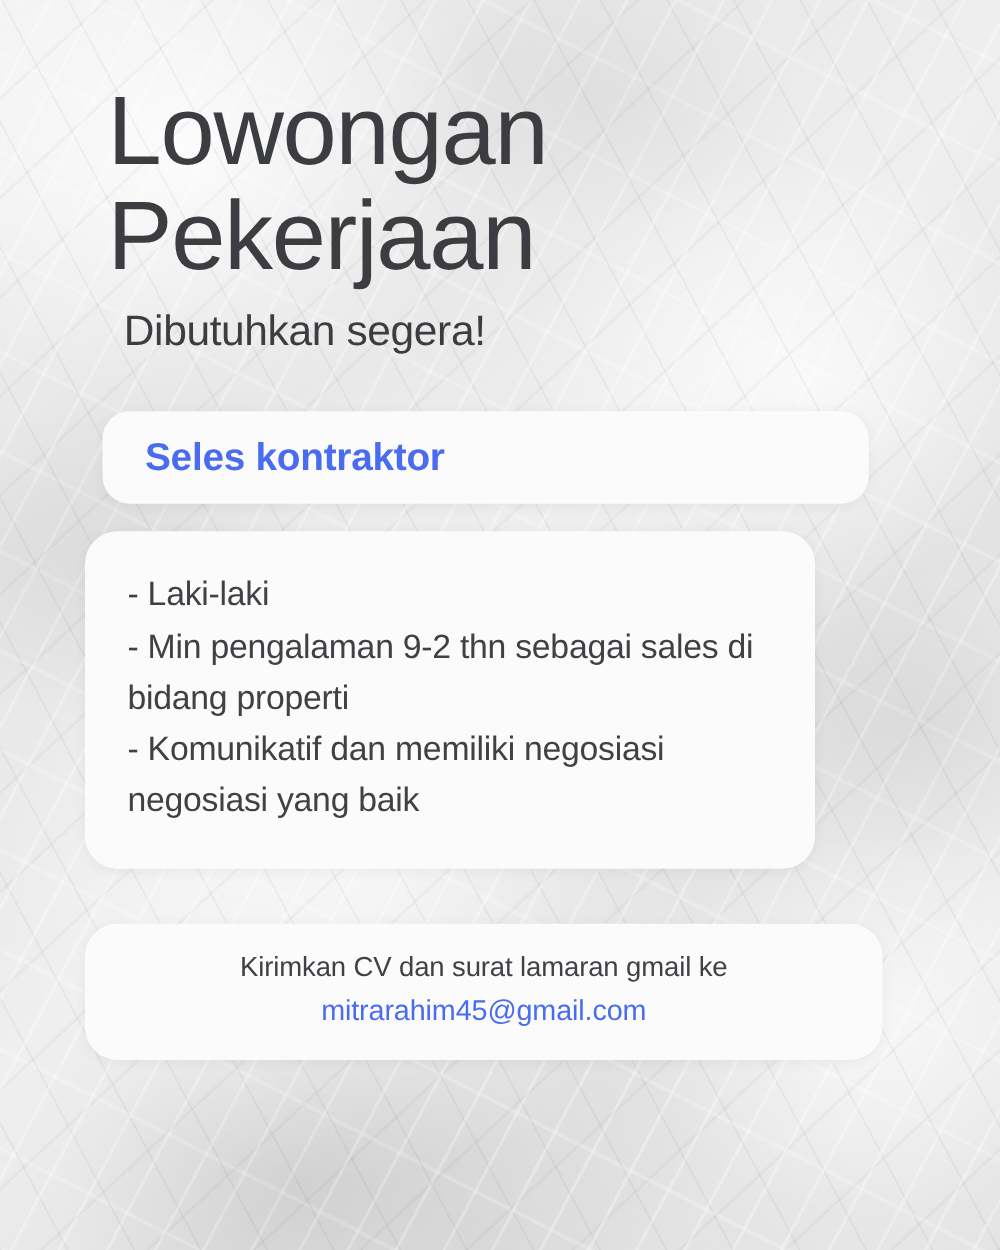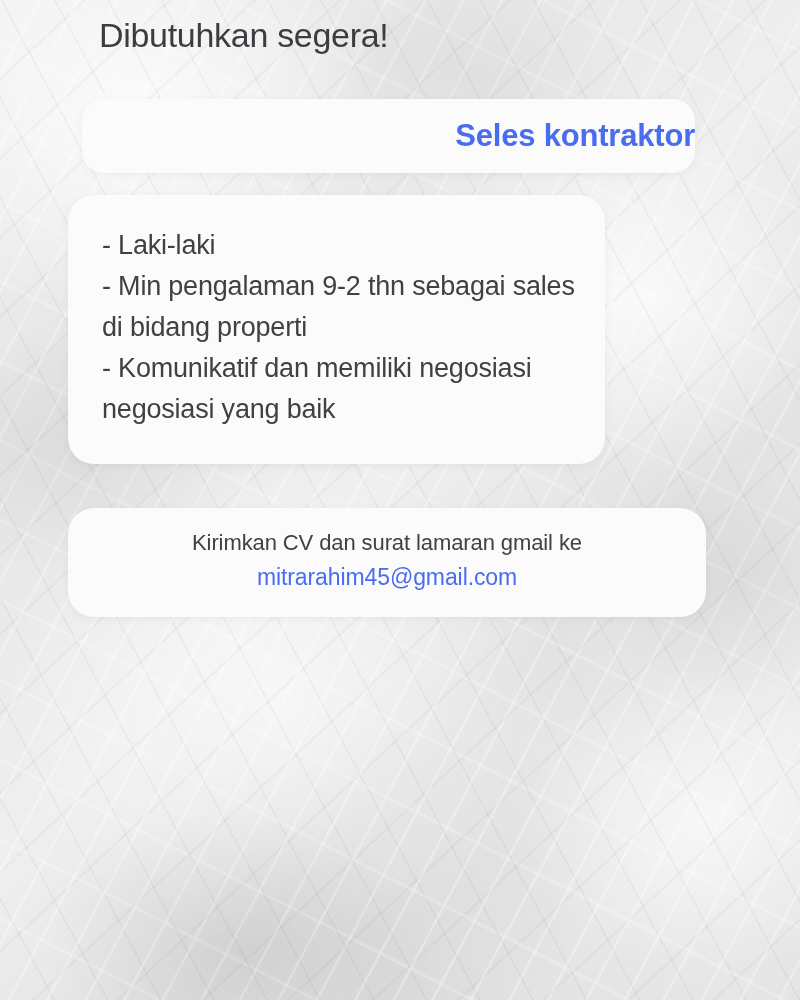--- a/index.html
+++ b/index.html
@@ -85,33 +85,32 @@
     background: #fbfbfb;
     border-radius: 22px;
     box-shadow: 0 2px 10px rgba(0,0,0,0.05);
   }
   .card-title {
     margin: 44px 0 0 82px;
     width: 613px;
     height: 74px;
     display: flex;
     align-items: center;
-    justify-content: flex-end;
   }
   .job-title {
     padding-left: 34px;
     font-size: 31px;
     font-weight: bold;
     letter-spacing: -0.2px;
     color: #4a6cf0;
   }
 
   .card-reqs {
     margin: 22px 0 0 68px;
-    width: 537px;
+    width: 584px;
     padding: 30px 14px 34px 34px;
     box-sizing: border-box;
     border-radius: 26px;
   }
   .req-line {
     font-size: 27px;
     line-height: 1.52;
     color: #3f4144;
     letter-spacing: -0.2px;
   }
@@ -135,20 +134,24 @@
     color: #4a6cf0;
     letter-spacing: -0.1px;
   }
 </style>
 </head>
 <body>
 
 <div class="poster">
   <div class="content">
 
+    <h1 class="headline">
+      <span>Lowongan</span>
+      <span class="line2">Pekerjaan</span>
+    </h1>
 
     <div class="subhead">Dibutuhkan segera!</div>
 
     <div class="card card-title">
       <span class="job-title">Seles kontraktor</span>
     </div>
 
     <div class="card card-reqs">
       <div class="req-line">- Laki-laki</div>
       <div class="req-line">- Min pengalaman 9-2 thn sebagai sales di bidang properti</div>

